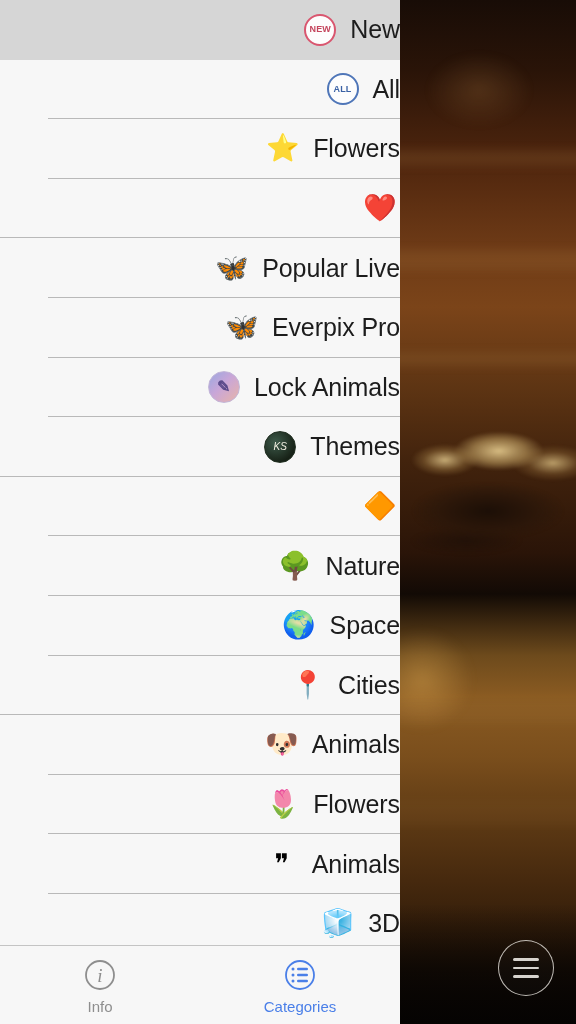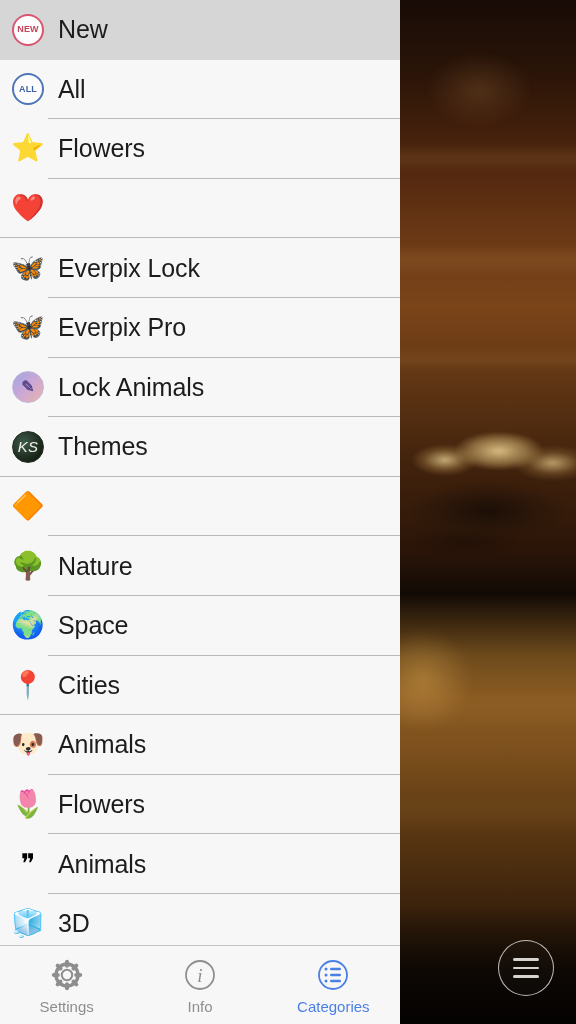--- a/index.html
+++ b/index.html
@@ -23,20 +23,21 @@
     height:945px;
     overflow:hidden;
     background:#f7f7f7;
   }
   .menu-row {
     height:59.6px;
     display:flex; align-items:center;
     padding-left:8px;
     position:relative;
     background:#f7f7f7;
+    justify-content:flex-end;
   }
   .menu-row.selected { background:#d6d6d6; }
   .row-icon {
     width:40px; height:40px;
     flex:0 0 40px;
     display:flex; align-items:center; justify-content:center;
     font-size:27px; line-height:1;
   }
   .row-label {
     margin-left:10px;
@@ -59,21 +60,21 @@
     font-size:9px; font-weight:bold; letter-spacing:0.2px;
   }
   .badge-new { border:2px solid #d9566f; color:#c4455c; background:#fdfdfd; }
   .badge-all { border:2px solid #4f76b8; color:#3b62a5; background:#fdfdfd; }
   .badge-lock {
     background:linear-gradient(135deg,#9aa8e0 0%,#c9a6d8 45%,#e8b4a8 100%);
     border:1px solid #c3b6d8; color:#5a4a8a; font-size:16px;
   }
   .badge-themes {
     background:radial-gradient(circle at 35% 35%, #3d5a4a 0%, #182318 70%, #0c120c 100%);
-    color:#f2efe2; font-size:15px; font-style:italic; font-weight:normal;
+    color:#f2efe2; font-size:10px; font-style:italic; font-weight:normal;
     border:1px solid #223022;
   }
 
   
   #tab-bar {
     flex:0 0 79px; height:79px;
     background:#f7f7f7;
     border-top:1px solid #c4c4c4;
     display:flex; align-items:center;
   }
@@ -191,21 +192,21 @@
           <span class="row-icon">⭐</span>
           <span class="row-label">Flowers</span>
           <span class="sep inset"></span>
         </div>
         <div class="menu-row">
           <span class="row-icon">❤️</span>
           <span class="sep full"></span>
         </div>
         <div class="menu-row">
           <span class="row-icon">🦋</span>
-          <span class="row-label">Everpix Lock</span>
+          <span class="row-label">Popular Live</span>
           <span class="sep inset"></span>
         </div>
         <div class="menu-row">
           <span class="row-icon">🦋</span>
           <span class="row-label">Everpix Pro</span>
           <span class="sep inset"></span>
         </div>
         <div class="menu-row">
           <span class="row-icon">
             <span class="badge badge-lock">✎</span>
@@ -254,39 +255,20 @@
           <span class="row-label">Animals</span>
           <span class="sep inset"></span>
         </div>
         <div class="menu-row">
           <span class="row-icon">🧊</span>
           <span class="row-label">3D</span>
         </div>
       </div>
 
     <div id="tab-bar">
-        <div class="tab">
-          <span>
-            <svg class="tab-icon" viewBox="0 0 38 38">
-              <g fill="none" stroke="#8e8e8e" stroke-width="2">
-                <circle cx="19" cy="19" r="11" stroke-width="3.4"></circle>
-                <circle cx="19" cy="19" r="5.2"></circle>
-                <path d="M28.2 19 L32.2 19" stroke-width="4" stroke-linecap="round"></path>
-                <path d="M25.50538238691624 25.505382386916235 L28.333809511662427 28.333809511662427" stroke-width="4" stroke-linecap="round"></path>
-                <path d="M19 28.2 L19 32.2" stroke-width="4" stroke-linecap="round"></path>
-                <path d="M12.494617613083765 25.50538238691624 L9.666190488337573 28.333809511662427" stroke-width="4" stroke-linecap="round"></path>
-                <path d="M9.8 19 L5.800000000000001 19" stroke-width="4" stroke-linecap="round"></path>
-                <path d="M12.494617613083761 12.494617613083765 L9.666190488337572 9.666190488337573" stroke-width="4" stroke-linecap="round"></path>
-                <path d="M19 9.8 L18.999999999999996 5.800000000000001" stroke-width="4" stroke-linecap="round"></path>
-                <path d="M25.505382386916235 12.494617613083761 L28.333809511662423 9.666190488337572" stroke-width="4" stroke-linecap="round"></path>
-              </g>
-            </svg>
-          </span>
-          <span class="tab-label">Settings</span>
-        </div>
         <div class="tab">
           <span>
             <svg class="tab-icon" viewBox="0 0 38 38">
               <circle cx="19" cy="19" r="14" fill="none" stroke="#8e8e8e" stroke-width="1.8"></circle>
               <text x="19" y="26" text-anchor="middle" fill="#8e8e8e" font-size="19" font-family="&quot;Liberation Serif&quot;, serif" font-style="italic">i</text>
             </svg>
           </span>
           <span class="tab-label">Info</span>
         </div>
         <div class="tab active">

